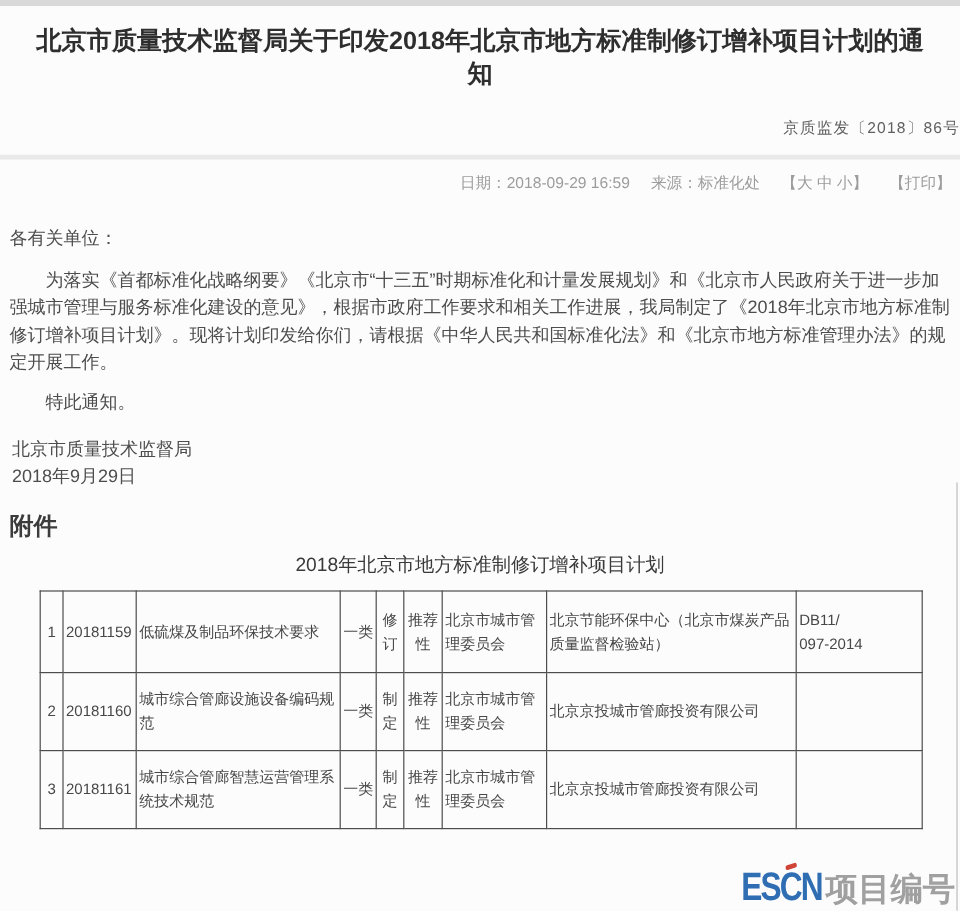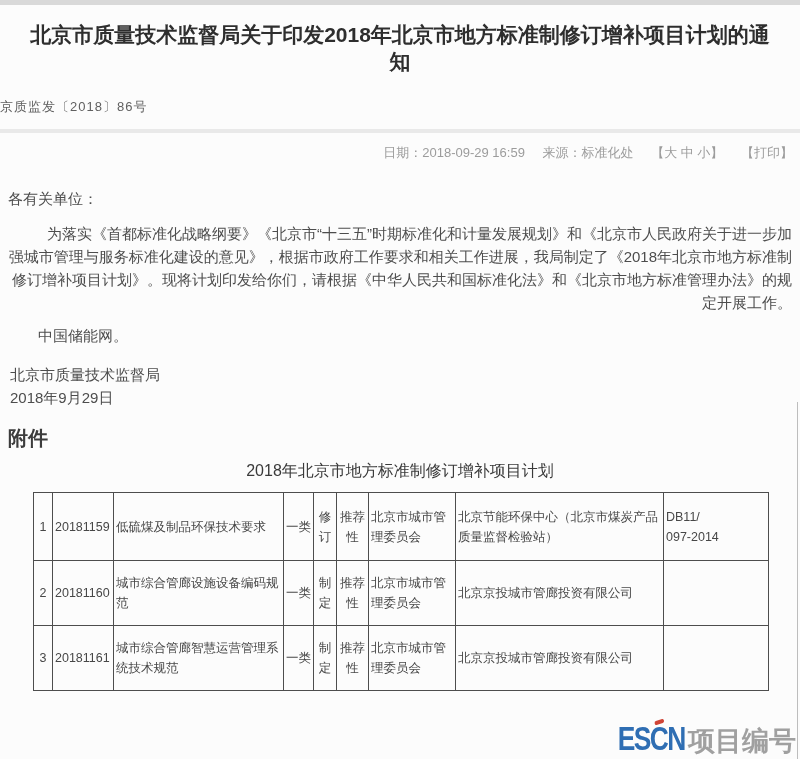--- a/index.html
+++ b/index.html
@@ -6,28 +6,28 @@
   body {
     width:800px; height:759px; overflow:hidden; position:relative;
     background:#fcfcfc;
     font-family:"Liberation Sans","DejaVu Sans",sans-serif;
   }
   .top-bar { height:5px; background:#d9d9d9; }
   .page-title {
     margin:16px 30px 0; text-align:center;
     font-size:21px; font-weight:bold; color:#2e2e2e; line-height:27px;
   }
-  .doc-number { margin-top:23px; text-align:left; font-size:13px; color:#606060; letter-spacing:1px; }
+  .doc-number { margin-top:23px; text-align:right; font-size:13px; color:#606060; letter-spacing:1px; }
   .divider { margin-top:13px; height:4px; background:#e9e9e9; }
   .meta-line { margin-top:11px; text-align:right; font-size:13px; color:#9c9c9c; }
   .meta-line span { margin:0 7px; }
   .meta-line .ctl { cursor:pointer; }
   .body-text { font-size:15px; color:#4d4d4d; line-height:23px; }
   .salutation { margin:25px 8px 0; }
-  .para1 { margin:12px 8px 0; text-indent:2em;text-align:right; }
+  .para1 { margin:12px 8px 0; text-indent:2em; }
   .para2 { margin:10px 8px 0; text-indent:2em; }
   .signature { margin:16px 10px 0; text-align:left; }
   .attachment { margin:16px 8px 0; font-weight:bold; font-size:20px; color:#3c3c3c; }
   .table-title { margin-top:9px; text-align:center; font-size:16px; font-weight:normal; color:#3a3a3a; }
 
   table.plan {
     margin:10px 0 0 33px; width:735px;
     border-collapse:collapse; table-layout:fixed;
   }
   table.plan th, table.plan td {
@@ -75,21 +75,21 @@
   <span>日期：2018-09-29 16:59</span>
   <span>来源：标准化处</span>
   <span class="ctl">【大 中 小】</span>
   <span class="ctl">【打印】</span>
 </div>
 
 <div class="body-text salutation">各有关单位：</div>
 
 <div class="body-text para1">为落实《首都标准化战略纲要》《北京市“十三五”时期标准化和计量发展规划》和《北京市人民政府关于进一步加强城市管理与服务标准化建设的意见》，根据市政府工作要求和相关工作进展，我局制定了《2018年北京市地方标准制修订增补项目计划》。现将计划印发给你们，请根据《中华人民共和国标准化法》和《北京市地方标准管理办法》的规定开展工作。</div>
 
-<div class="body-text para2">中国储能网。</div>
+<div class="body-text para2">特此通知。</div>
 
 <div class="body-text signature">
   <div>北京市质量技术监督局</div>
   <div>2018年9月29日</div>
 </div>
 
 <div class="attachment">附件</div>
 
 <div class="table-title">2018年北京市地方标准制修订增补项目计划</div>
 

